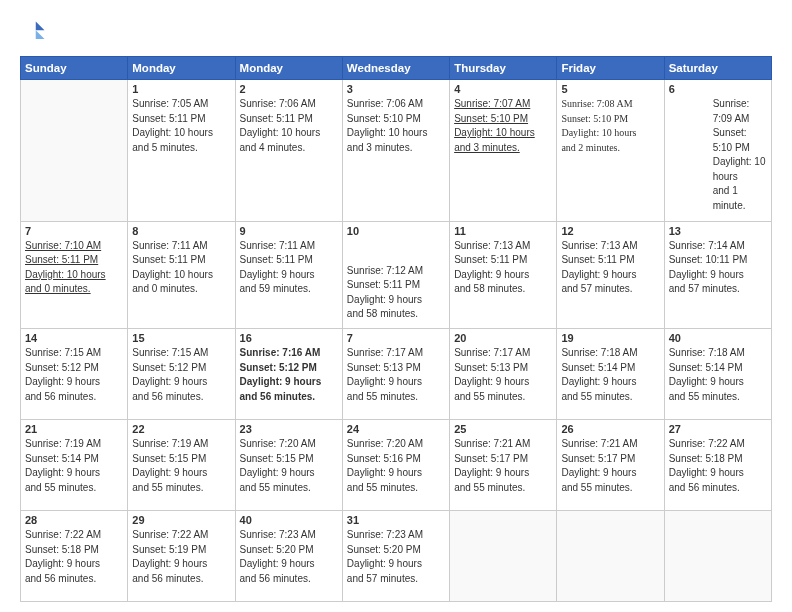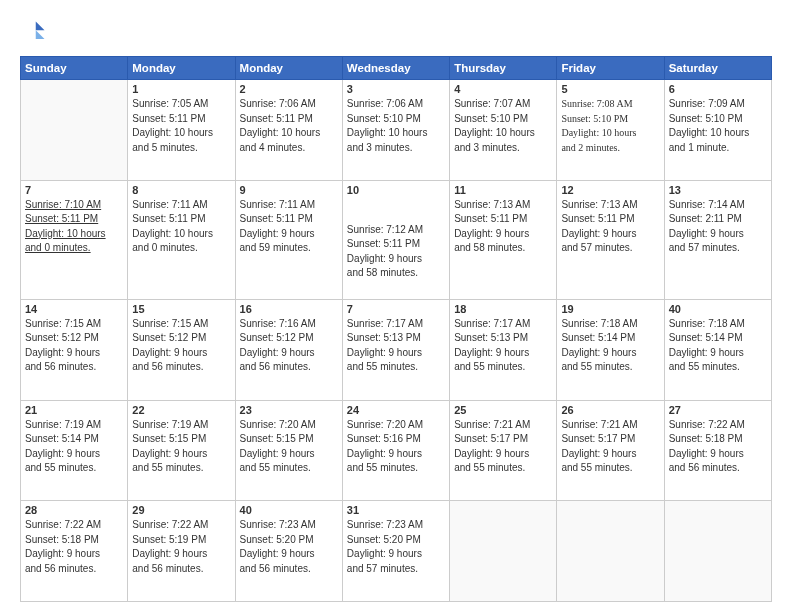--- a/index.html
+++ b/index.html
@@ -144,35 +144,35 @@
           </td>
           <td>
             <span class="day-num">3</span>
             <div class="day-info" style="white-space: pre-line;">Sunrise: 7:06 AM
 Sunset: 5:10 PM
 Daylight: 10 hours
 and 3 minutes.</div>
           </td>
           <td>
             <span class="day-num">4</span>
-            <div class="day-info" style="white-space: pre-line;">Sunrise: 7:07 AM
+            <div class="day-info" style="white-space: pre-line; text-decoration: underline;">Sunrise: 7:07 AM
 Sunset: 5:10 PM
 Daylight: 10 hours
 and 3 minutes.</div>
           </td>
           <td>
             <span class="day-num">5</span>
             <div class="day-info" style="white-space: pre-line; font-family: Liberation Serif, serif;">Sunrise: 7:08 AM
 Sunset: 5:10 PM
 Daylight: 10 hours
 and 2 minutes.</div>
           </td>
           <td>
             <span class="day-num">6</span>
-            <div class="day-info" style="white-space: pre-line;">Sunrise: 7:09 AM
+            <div class="day-info" style="white-space: pre-line; margin-left: 44px;">Sunrise: 7:09 AM
 Sunset: 5:10 PM
 Daylight: 10 hours
 and 1 minute.</div>
           </td>
         </tr>
         <tr>
           <td>
             <span class="day-num">7</span>
             <div class="day-info" style="white-space: pre-line; text-decoration: underline;">Sunrise: 7:10 AM
 Sunset: 5:11 PM
@@ -210,21 +210,21 @@
           <td>
             <span class="day-num">12</span>
             <div class="day-info" style="white-space: pre-line;">Sunrise: 7:13 AM
 Sunset: 5:11 PM
 Daylight: 9 hours
 and 57 minutes.</div>
           </td>
           <td>
             <span class="day-num">13</span>
             <div class="day-info" style="white-space: pre-line;">Sunrise: 7:14 AM
-Sunset: 2:11 PM
+Sunset: 10:11 PM
 Daylight: 9 hours
 and 57 minutes.</div>
           </td>
         </tr>
         <tr>
           <td>
             <span class="day-num">14</span>
             <div class="day-info" style="white-space: pre-line;">Sunrise: 7:15 AM
 Sunset: 5:12 PM
 Daylight: 9 hours
@@ -232,34 +232,34 @@
           </td>
           <td>
             <span class="day-num">15</span>
             <div class="day-info" style="white-space: pre-line;">Sunrise: 7:15 AM
 Sunset: 5:12 PM
 Daylight: 9 hours
 and 56 minutes.</div>
           </td>
           <td>
             <span class="day-num">16</span>
-            <div class="day-info" style="white-space: pre-line;">Sunrise: 7:16 AM
+            <div class="day-info" style="white-space: pre-line; font-weight: bold;">Sunrise: 7:16 AM
 Sunset: 5:12 PM
 Daylight: 9 hours
 and 56 minutes.</div>
           </td>
           <td>
             <span class="day-num">7</span>
             <div class="day-info" style="white-space: pre-line;">Sunrise: 7:17 AM
 Sunset: 5:13 PM
 Daylight: 9 hours
 and 55 minutes.</div>
           </td>
           <td>
-            <span class="day-num">18</span>
+            <span class="day-num">20</span>
             <div class="day-info" style="white-space: pre-line;">Sunrise: 7:17 AM
 Sunset: 5:13 PM
 Daylight: 9 hours
 and 55 minutes.</div>
           </td>
           <td>
             <span class="day-num">19</span>
             <div class="day-info" style="white-space: pre-line;">Sunrise: 7:18 AM
 Sunset: 5:14 PM
 Daylight: 9 hours

